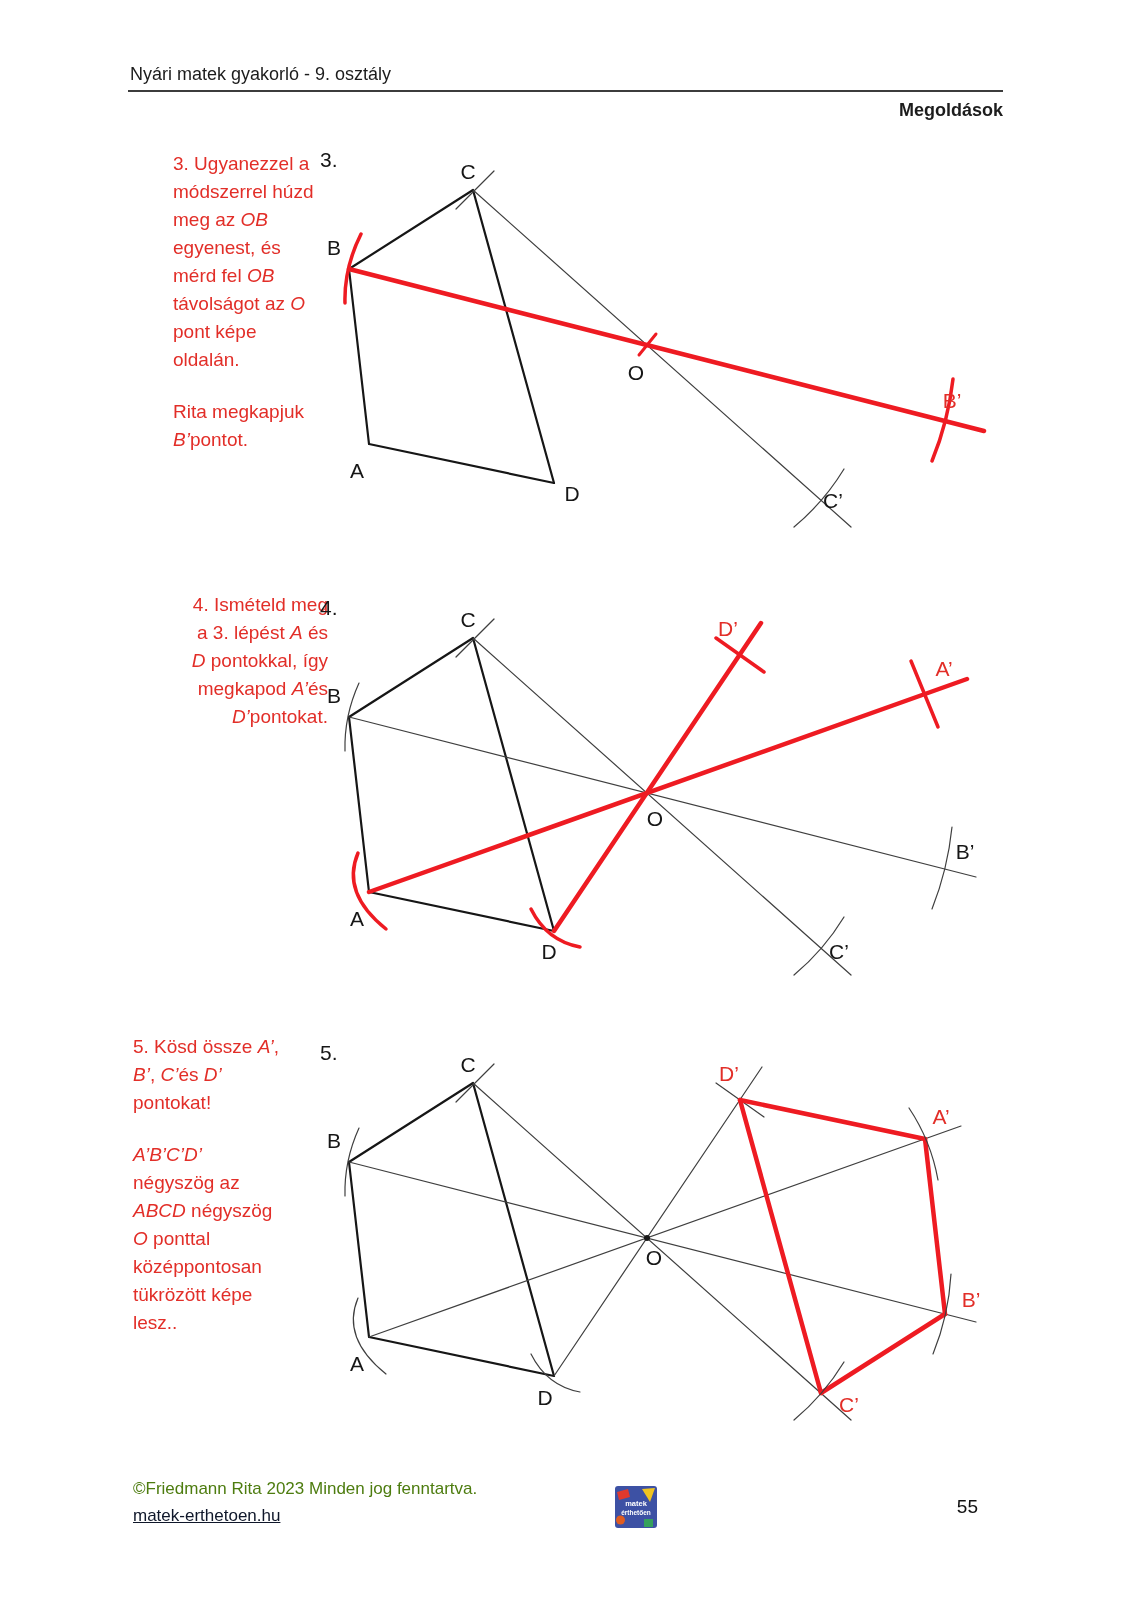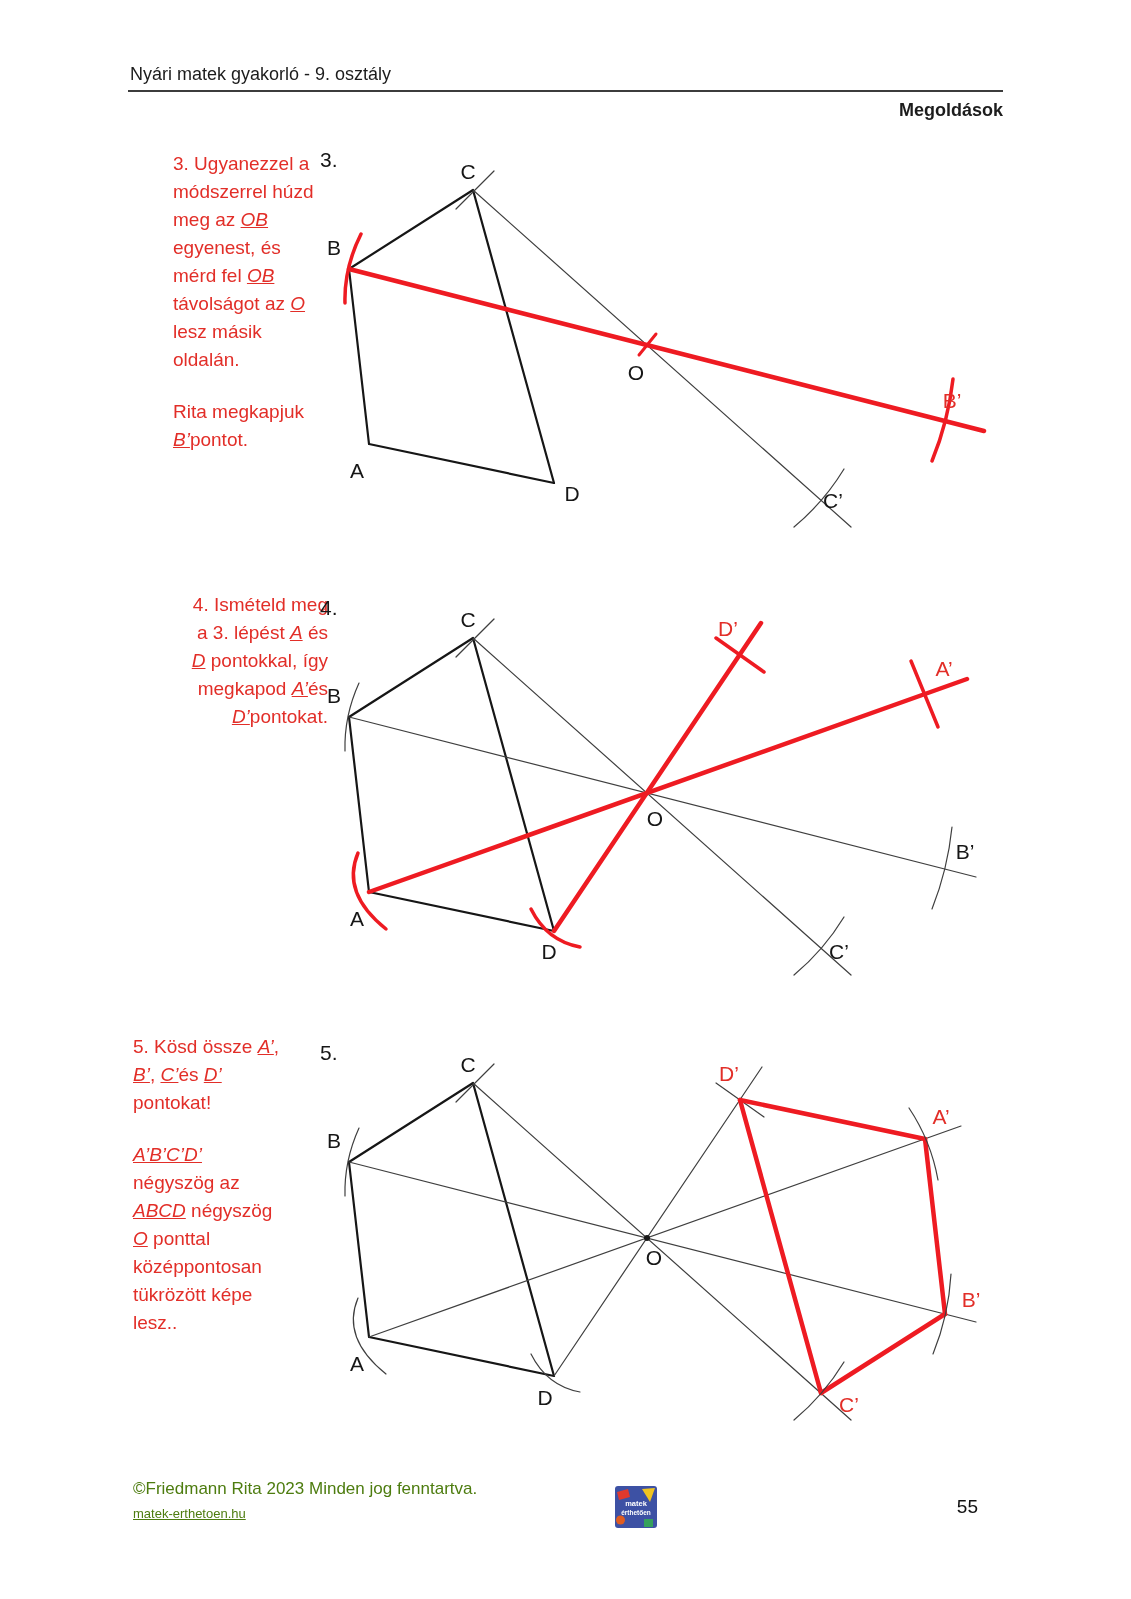--- a/index.html
+++ b/index.html
@@ -6,50 +6,50 @@
   .page{position:relative;width:1131px;height:1599px;background:#ffffff;overflow:hidden;
         font-family:"Liberation Sans",sans-serif;border-radius:14px;}
   
   .hleft{position:absolute;left:130px;top:64px;font-size:18px;color:#1c1c1c;}
   .hright{position:absolute;right:128px;top:64px;font-size:18px;font-weight:bold;color:#1c1c1c;margin-top:36px;}
   .hrule{position:absolute;left:128px;right:128px;top:90px;height:2px;background:#3c3c3c;}
   
   .tblock{position:absolute;width:195px;color:#e22e28;font-size:19px;line-height:28px;}
   .tline{white-space:nowrap;}
   .tline.blank{height:24px;}
-  .it{font-style:italic;text-decoration:underline;}
+  .it{font-style:italic;}
   
   .stepnum{position:absolute;font-size:21px;color:#161616;}
   
   svg.diagram{position:absolute;overflow:visible;}
   svg.diagram text{font-family:"Liberation Sans",sans-serif;font-size:21px;}
   
   .copy{position:absolute;left:133px;top:1479px;font-size:17px;color:#4d7c0f;}
-  .sitelink{position:absolute;left:133px;top:1506px;font-size:13px;color:#4d7c0f;
+  .sitelink{position:absolute;left:133px;top:1506px;font-size:17px;color:#0f172a;
             text-decoration:underline;cursor:pointer;}
   .pagenum{position:absolute;right:153px;top:1496px;font-size:19px;font-weight:normal;color:#111;}
   .logo{position:absolute;left:615px;top:1486px;width:42px;height:42px;}
 </style>
 </head>
 <body>
 
 <div class="page">
 
   <div class="hleft">Nyári matek gyakorló - 9. osztály</div>
   <div class="hright">Megoldások</div>
   <div class="hrule"></div>
 
   <div class="tblock" style="left:133px;top:150px;margin-left:40px;">
       <div class="tline"><span>3. Ugyanezzel a</span></div>
       <div class="tline"><span>módszerrel húzd</span></div>
       <div class="tline"><span>meg az </span><span class="it">OB</span></div>
       <div class="tline"><span>egyenest, és</span></div>
       <div class="tline"><span>mérd fel </span><span class="it">OB</span></div>
       <div class="tline"><span>távolságot az </span><span class="it">O</span></div>
-      <div class="tline"><span>lesz másik</span></div>
+      <div class="tline"><span>pont képe</span></div>
       <div class="tline"><span>oldalán.</span></div>
       <div class="tline blank"></div>
       <div class="tline"><span>Rita megkapjuk</span></div>
       <div class="tline"><span class="it">B’</span><span>pontot.</span></div>
     </div>
   <div class="stepnum" style="left:320px;top:148px;">3.</div>
   <svg class="diagram" viewBox="300 135 715 400" style="left: 300px; top: 135px; width: 715px; height: 400px;">
       <line x1="369" y1="444" x2="349" y2="269" stroke="#161616" stroke-width="2.2" stroke-linecap="round"></line>
       <line x1="349" y1="269" x2="473" y2="190" stroke="#161616" stroke-width="2.2" stroke-linecap="round"></line>
       <line x1="473" y1="190" x2="554" y2="483" stroke="#161616" stroke-width="2.2" stroke-linecap="round"></line>

